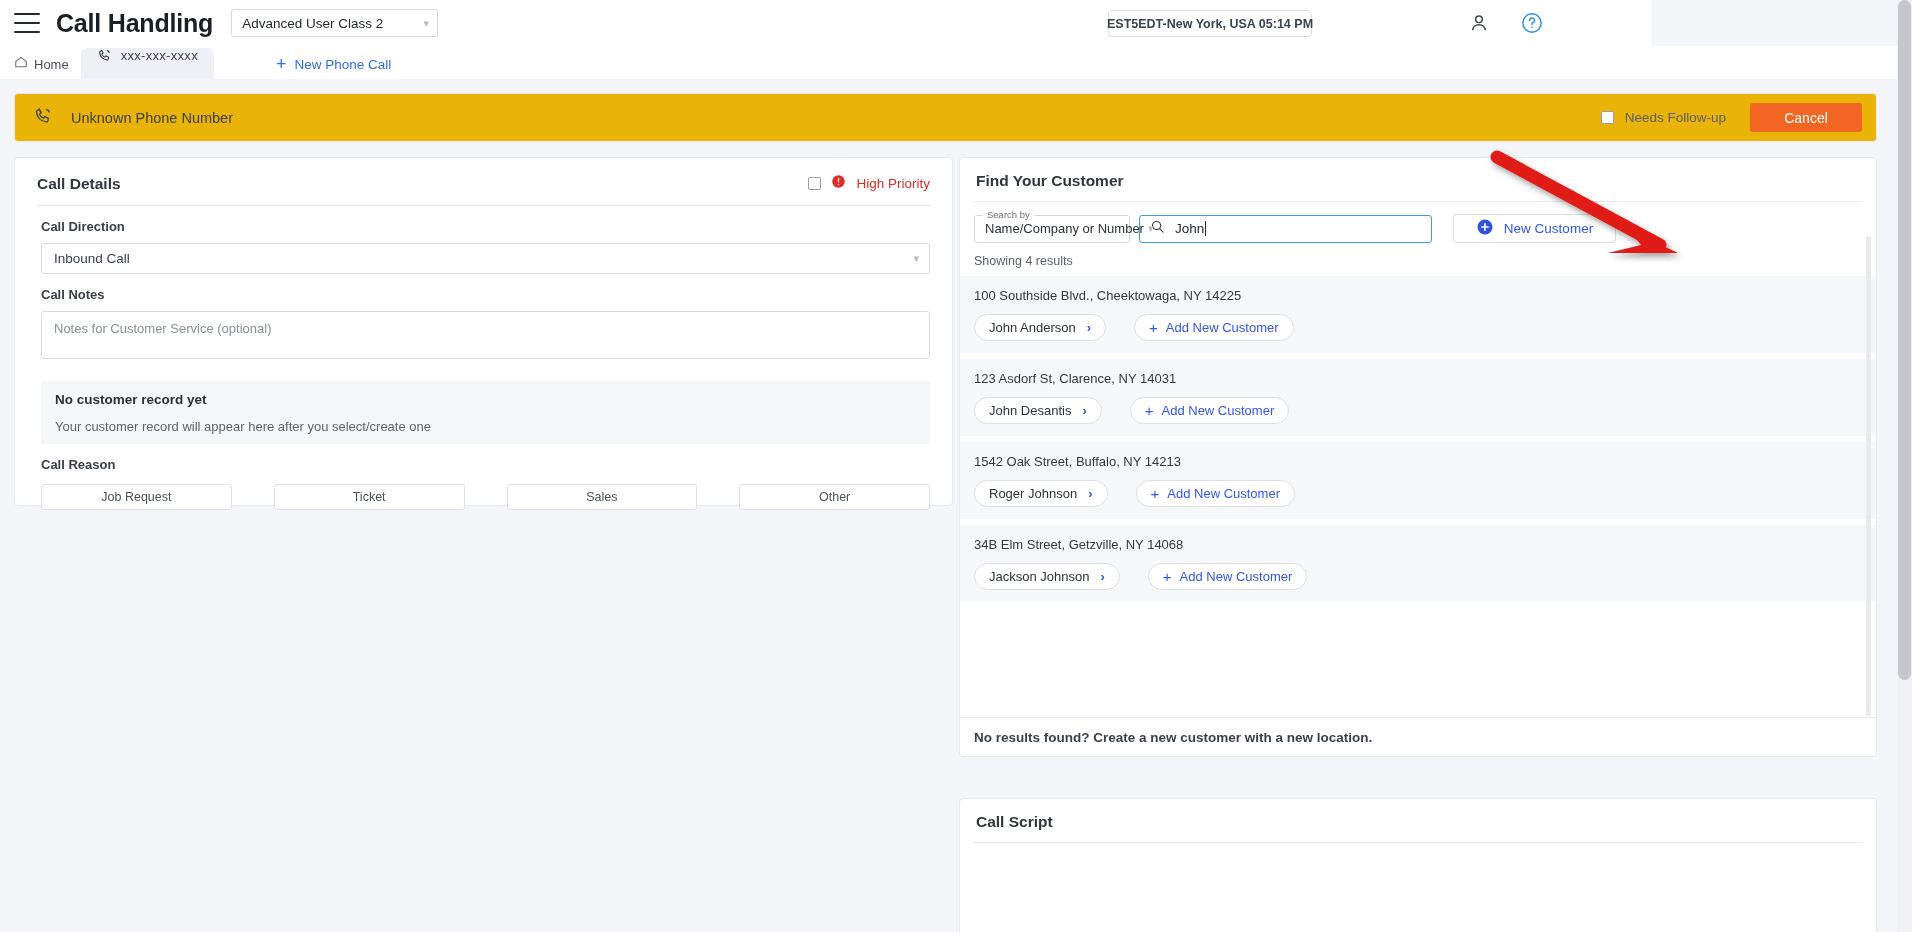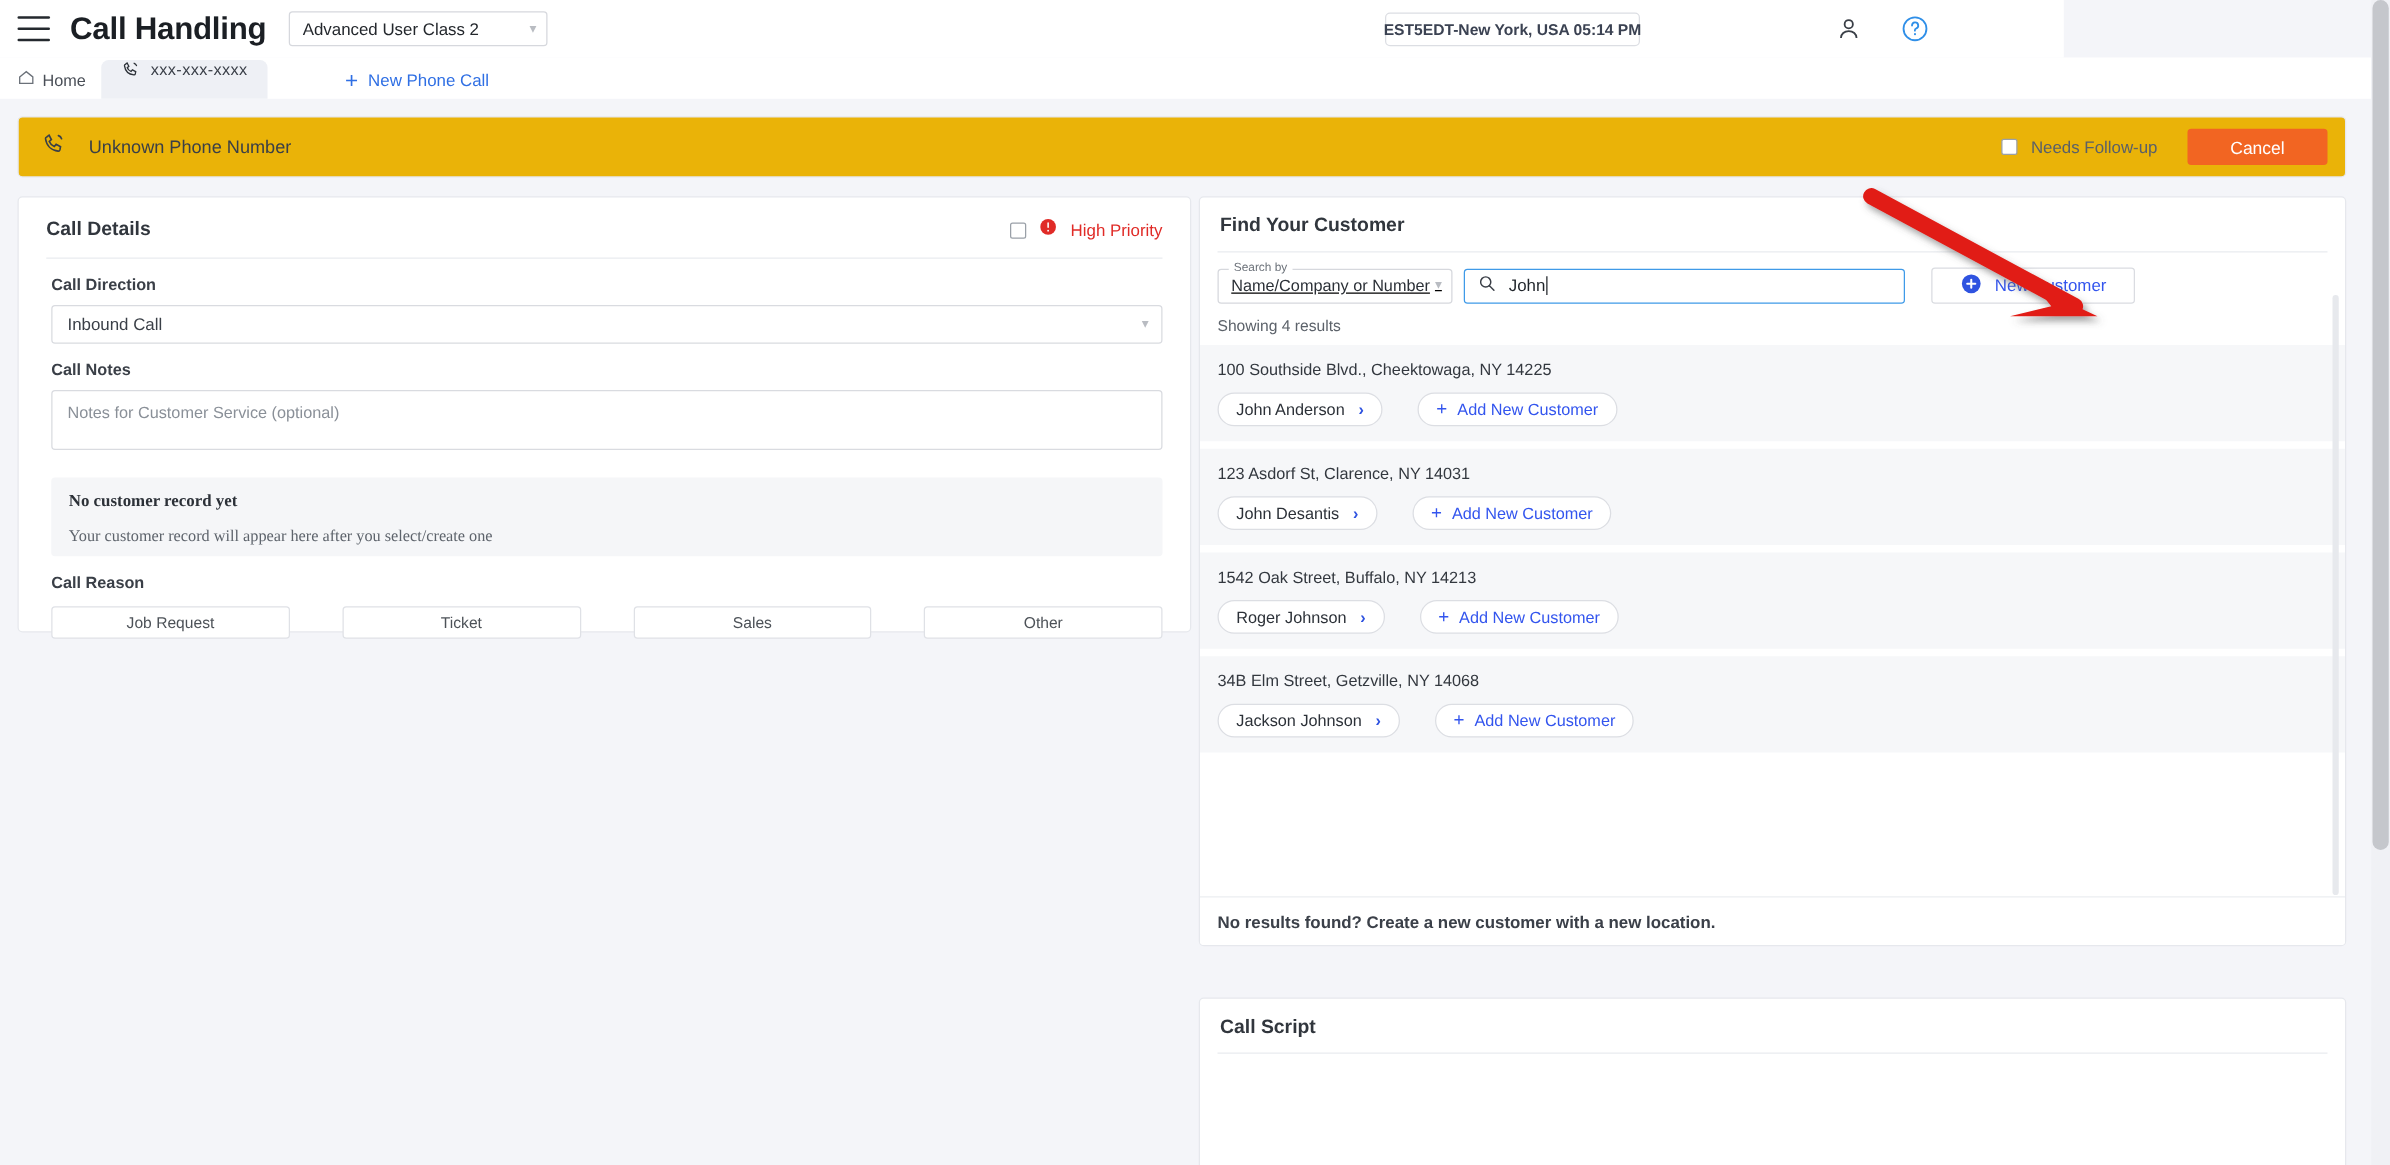--- a/index.html
+++ b/index.html
@@ -101,50 +101,49 @@
     background: #fff; display: flex; align-items: center; padding: 0 10px 0 12px; cursor: pointer;
   }
   .select-box .val { flex: 1; font-size: 13.5px; color: #3a3f47; }
   .notes-box {
     margin: 9px 22px 0 26px; height: 48px; border: 1px solid #d9dbe0; border-radius: 3px;
     background: #fff; padding: 9px 12px; font-size: 13px; color: #8a9098; cursor: text;
   }
   .record-box {
     margin: 22px 22px 0 26px; height: 63px; background: #f5f6f8; border-radius: 3px;
     padding: 11px 14px;
-    font-family: Liberation Serif, serif;
   }
   .record-title { font-size: 13.5px; font-weight: bold; color: #2c3138; }
   .record-sub { margin-top: 12px; font-size: 13px; color: #5e646c; }
   .reason-row { margin: 12px 22px 0 26px; display: flex; gap: 42px; }
   .reason-btn {
     flex: 1; height: 26px; border: 1px solid #dfe1e6; border-radius: 3px; background: #fff;
     font-size: 12.5px; color: #4d5258; font-family: inherit; cursor: pointer;
   }
 
   
   .panel-right {
     position: absolute; left: 959px; top: 157px; width: 918px; height: 600px;
     background: #fff; border: 1px solid #e6e8ed; border-radius: 4px; overflow: hidden;
   }
   .pr-title { margin: 14px 0 0 16px; font-size: 15.5px; font-weight: bold; color: #31363d; }
   .pr-rule { margin: 11px 14px 0 14px; height: 1px; background: #e9ebef; }
   .searchrow { display: flex; align-items: center; margin: 12px 0 0 14px; }
   .searchby {
-    position: relative; width: 188px; height: 28px;
+    position: relative; width: 156px; height: 28px;
     border: 1px solid #d6d8dd; border-radius: 3px; background: #fff;
-    display: flex; align-items: center; padding: 0 8px 0 10px; cursor: pointer; text-decoration: underline;
+    display: flex; align-items: center; padding: 0 8px 0 10px; cursor: pointer;
   }
   .searchby .flt-lbl {
     position: absolute; top: -7px; left: 8px; background: #fff; padding: 0 4px;
     font-size: 9.5px; color: #6b7179;
   }
   .searchby .val { flex: 1; font-size: 13px; color: #2b3037; white-space: nowrap; }
   .searchinput {
-    margin-left: 9px; width: 353px; height: 28px;
+    margin-left: 9px; width: 293px; height: 28px;
     border: 1px solid #3f9ae8; border-radius: 3px; background: #fff;
     display: flex; align-items: center; padding: 0 10px; cursor: text;
   }
   .searchinput .txt { margin-left: 10px; font-size: 13.5px; color: #1f242a; }
   .caret { display: inline-block; width: 1px; height: 15px; background: #22262b; margin-left: 1px; }
   .btn-newcust {
     margin-left: 21px; width: 163px; height: 29px;
     border: 1px solid #dadce1; border-radius: 3px; background: #fff;
     display: flex; align-items: center; justify-content: center; gap: 10px;
     font-size: 13.5px; color: #3355ee; font-family: inherit; cursor: pointer;

